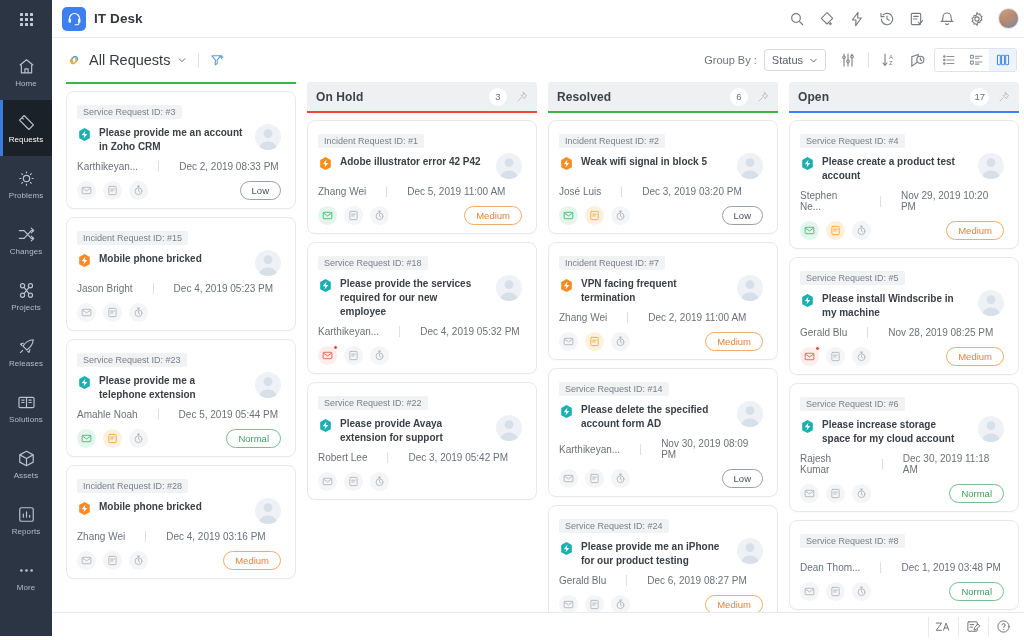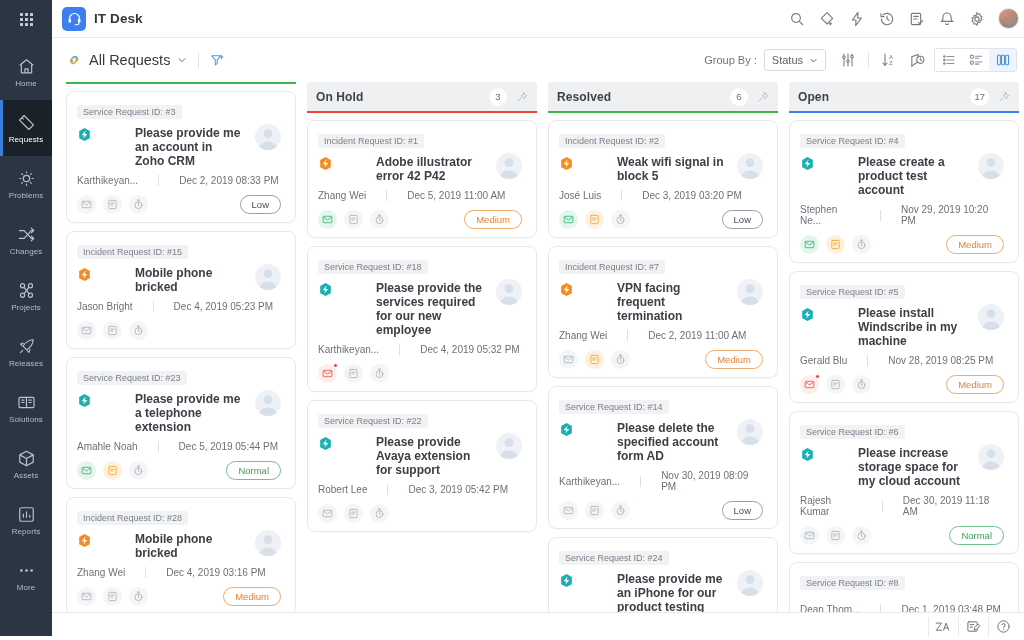--- a/index.html
+++ b/index.html
@@ -114,23 +114,22 @@
     padding: 9px 14px 8px 10px; flex: 0 0 auto; position: relative;
     box-shadow: 0 1px 1px rgba(0,0,0,.02);
   }
   .card-idchip {
     display: inline-block; background: #f1f2f4; color: #7a8088; font-size: 9px;
     padding: 2px 6px; border-radius: 2px; margin-bottom: 7px;
   }
   .card-row { display: flex; align-items: flex-start; gap: 7px; }
   .req-ico { width: 15px; height: 15px; flex: 0 0 15px; margin-top: 1px; }
   .card-subject {
-    font-size: 12px; font-weight: bold; color: #3b4046; line-height: 14px; flex: 1;
+    font-size: 10px; font-weight: bold; color: #3b4046; line-height: 14px; flex: 1;
     padding-right: 4px;
-    margin-left: 36px;
   }
   .card-avatar {
     width: 26px; height: 26px; border-radius: 50%; background: #eef1f5; flex: 0 0 26px;
     display: flex; align-items: flex-end; justify-content: center; overflow: hidden;
     margin-top: -2px;
   }
   .card-meta { font-size: 10px; color: #6b7178; margin-top: 7px; display: flex; align-items: center; gap: 20px; }
   .meta-sep { width: 1px; height: 11px; background: #dcdfe3; }
   .card-foot { display: flex; align-items: center; margin-top: 9px; }
   .act {

